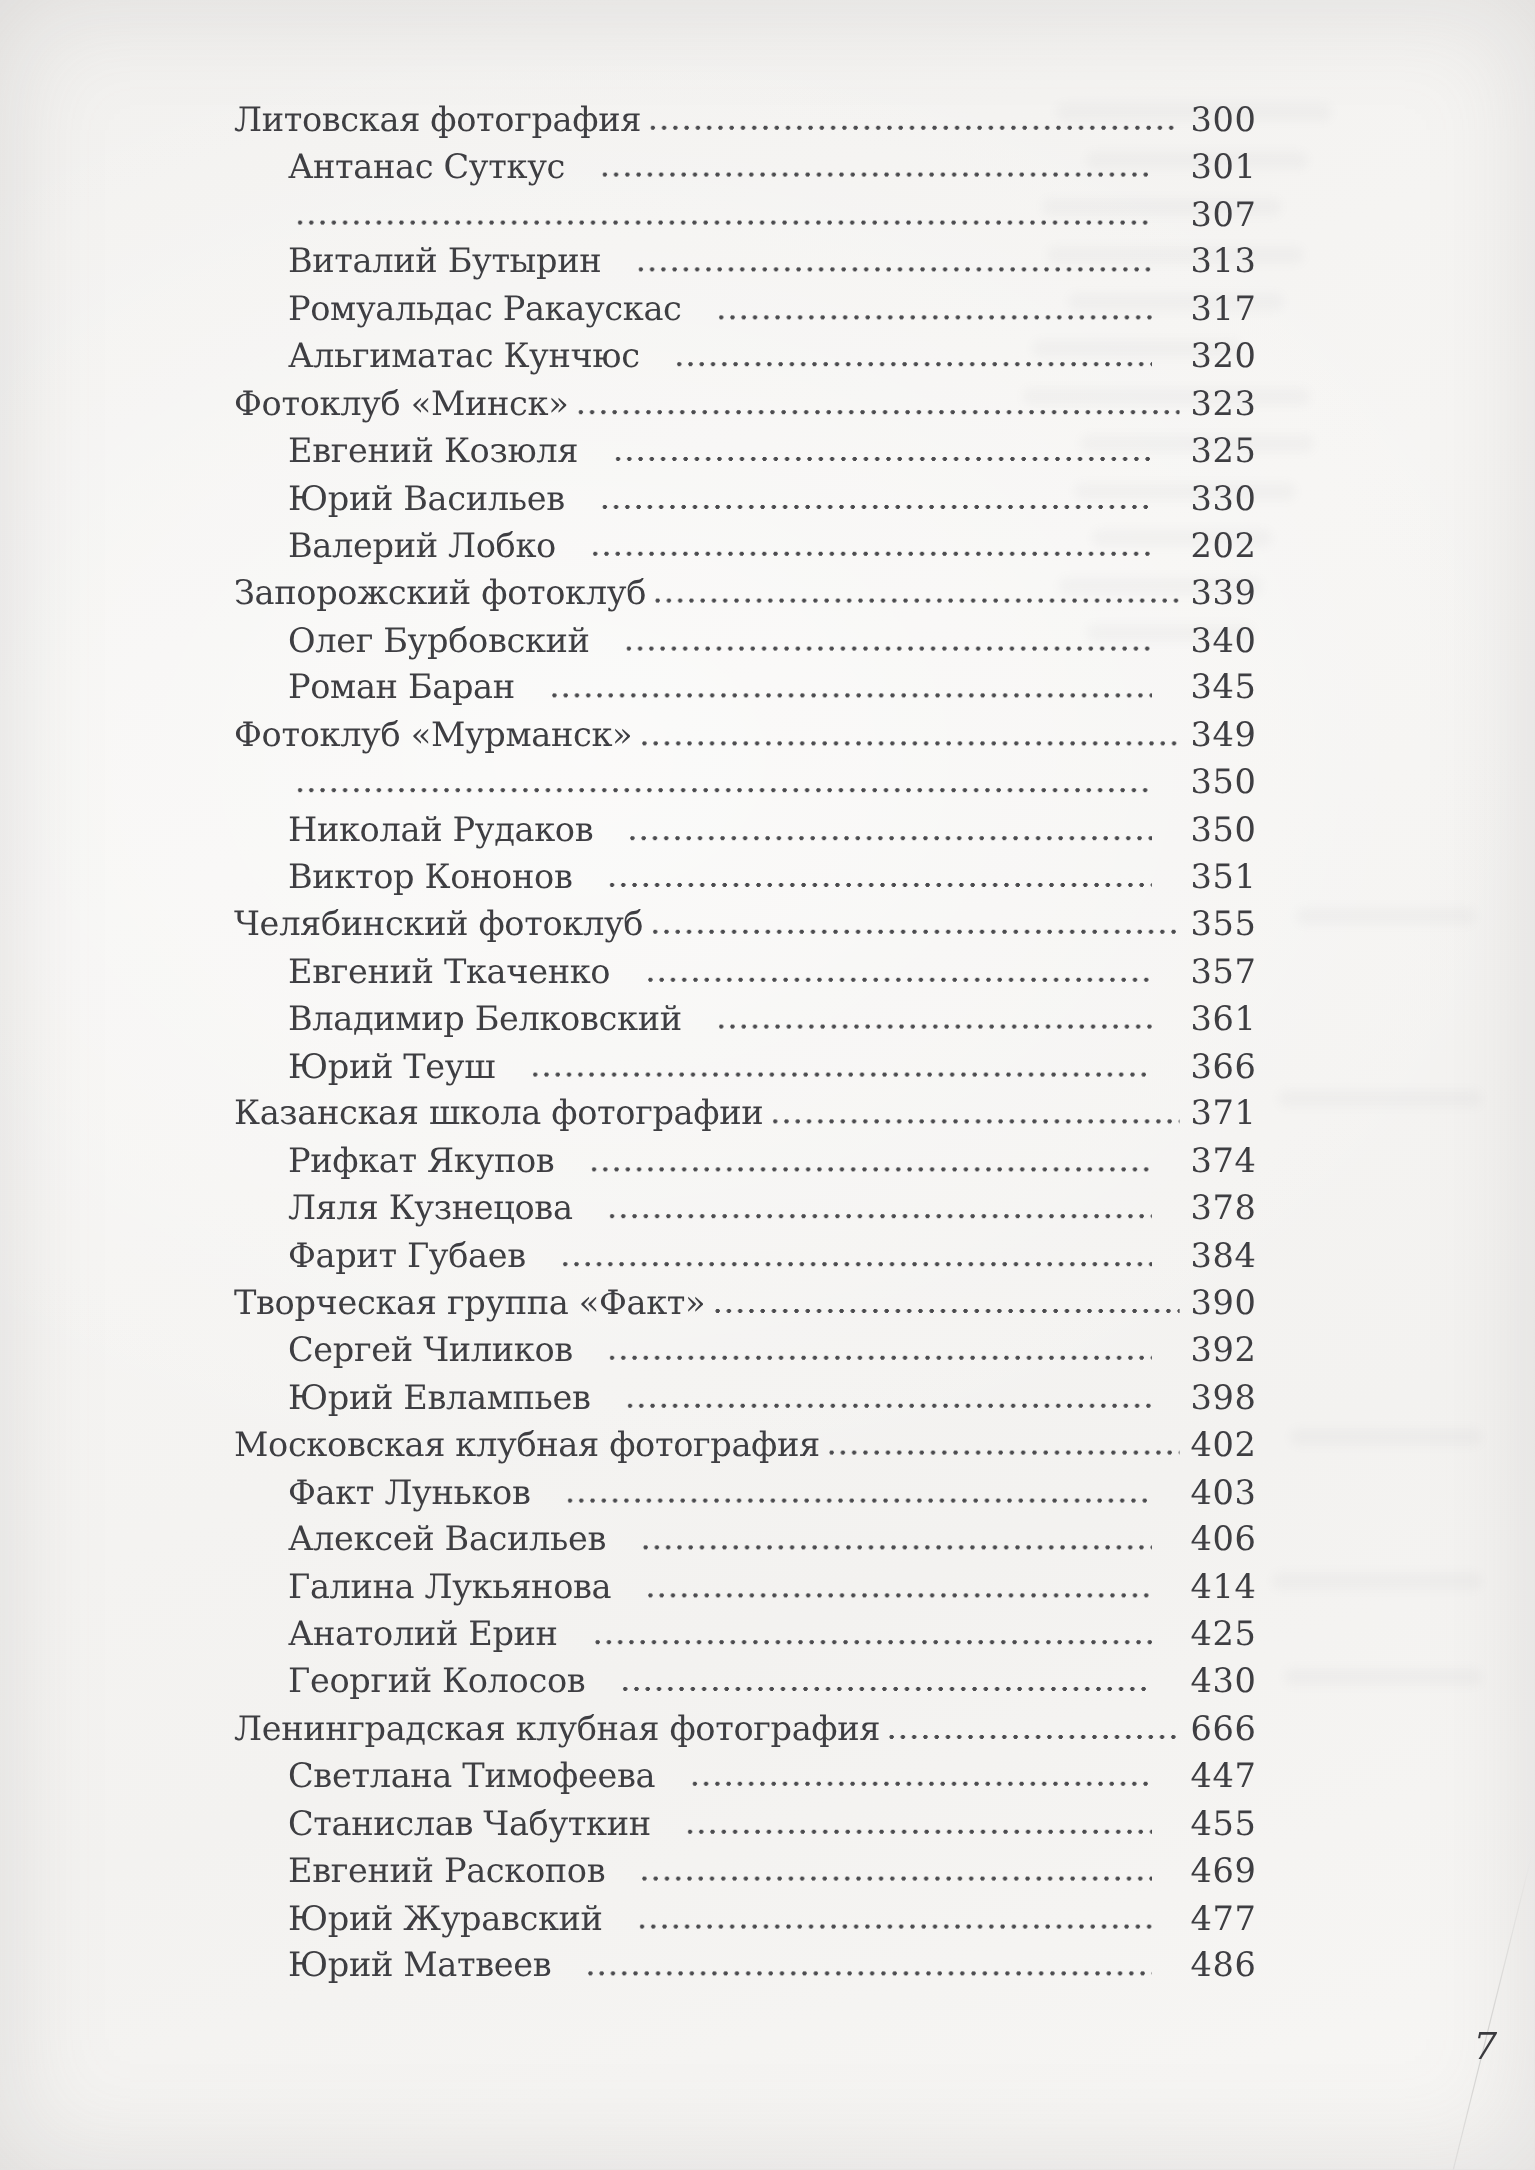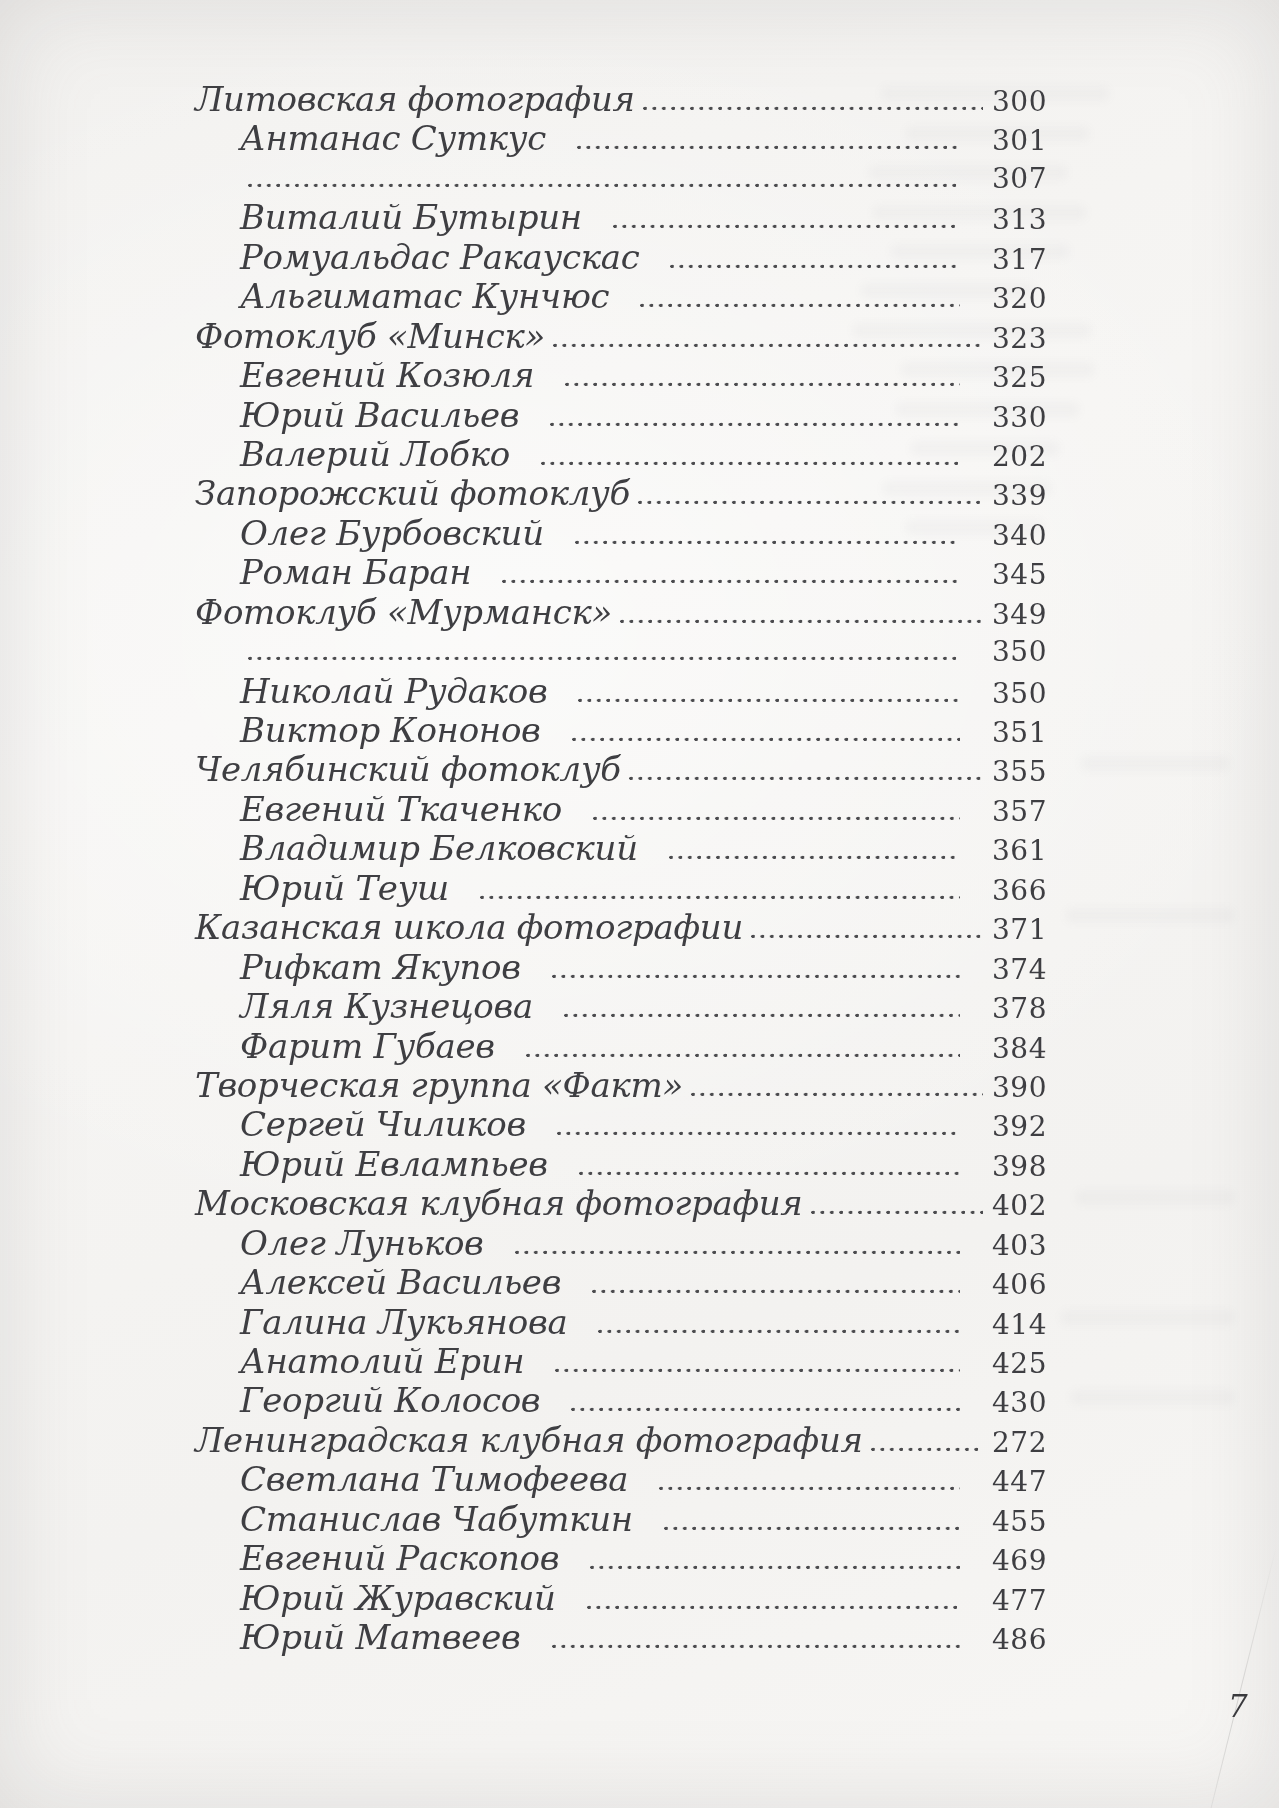--- a/index.html
+++ b/index.html
@@ -29,25 +29,24 @@
     padding: 0;
   }
   .row {
     display: flex;
     align-items: baseline;
     height: 39.45px;
     white-space: nowrap;
   }
   .row.sub { padding-left: 45px; gap: 23px; }
   .label {
-    font-size: 34px;
+    font-size: 28px;
     line-height: 39.45px;
     letter-spacing: -0.3px;
     color: #3e3e42;
-    font-style: italic;
   }
   .leader {
     flex: 1;
     min-width: 18px;
     height: 5px;
     margin: 0 9px 1px 8px;
     background-image: radial-gradient(circle at 2px 2.4px, #4b4b4e 1.55px, rgba(75,75,78,0) 2.0px);
     background-size: 9.4px 5px;
     background-repeat: repeat-x;
     background-position: left bottom;
@@ -252,21 +251,21 @@
         <span class="label">Юрий Евлампьев</span>
         <span class="leader"></span>
         <span class="num">398</span>
       </li>
       <li class="row">
         <span class="label">Московская клубная фотография</span>
         <span class="leader"></span>
         <span class="num">402</span>
       </li>
       <li class="row sub">
-        <span class="label">Олег Луньков</span>
+        <span class="label">Факт Луньков</span>
         <span class="leader"></span>
         <span class="num">403</span>
       </li>
       <li class="row sub">
         <span class="label">Алексей Васильев</span>
         <span class="leader"></span>
         <span class="num">406</span>
       </li>
       <li class="row sub">
         <span class="label">Галина Лукьянова</span>
@@ -279,21 +278,21 @@
         <span class="num">425</span>
       </li>
       <li class="row sub">
         <span class="label">Георгий Колосов</span>
         <span class="leader"></span>
         <span class="num">430</span>
       </li>
       <li class="row">
         <span class="label">Ленинградская клубная фотография</span>
         <span class="leader"></span>
-        <span class="num">272</span>
+        <span class="num">666</span>
       </li>
       <li class="row sub">
         <span class="label">Светлана Тимофеева</span>
         <span class="leader"></span>
         <span class="num">447</span>
       </li>
       <li class="row sub">
         <span class="label">Станислав Чабуткин</span>
         <span class="leader"></span>
         <span class="num">455</span>

